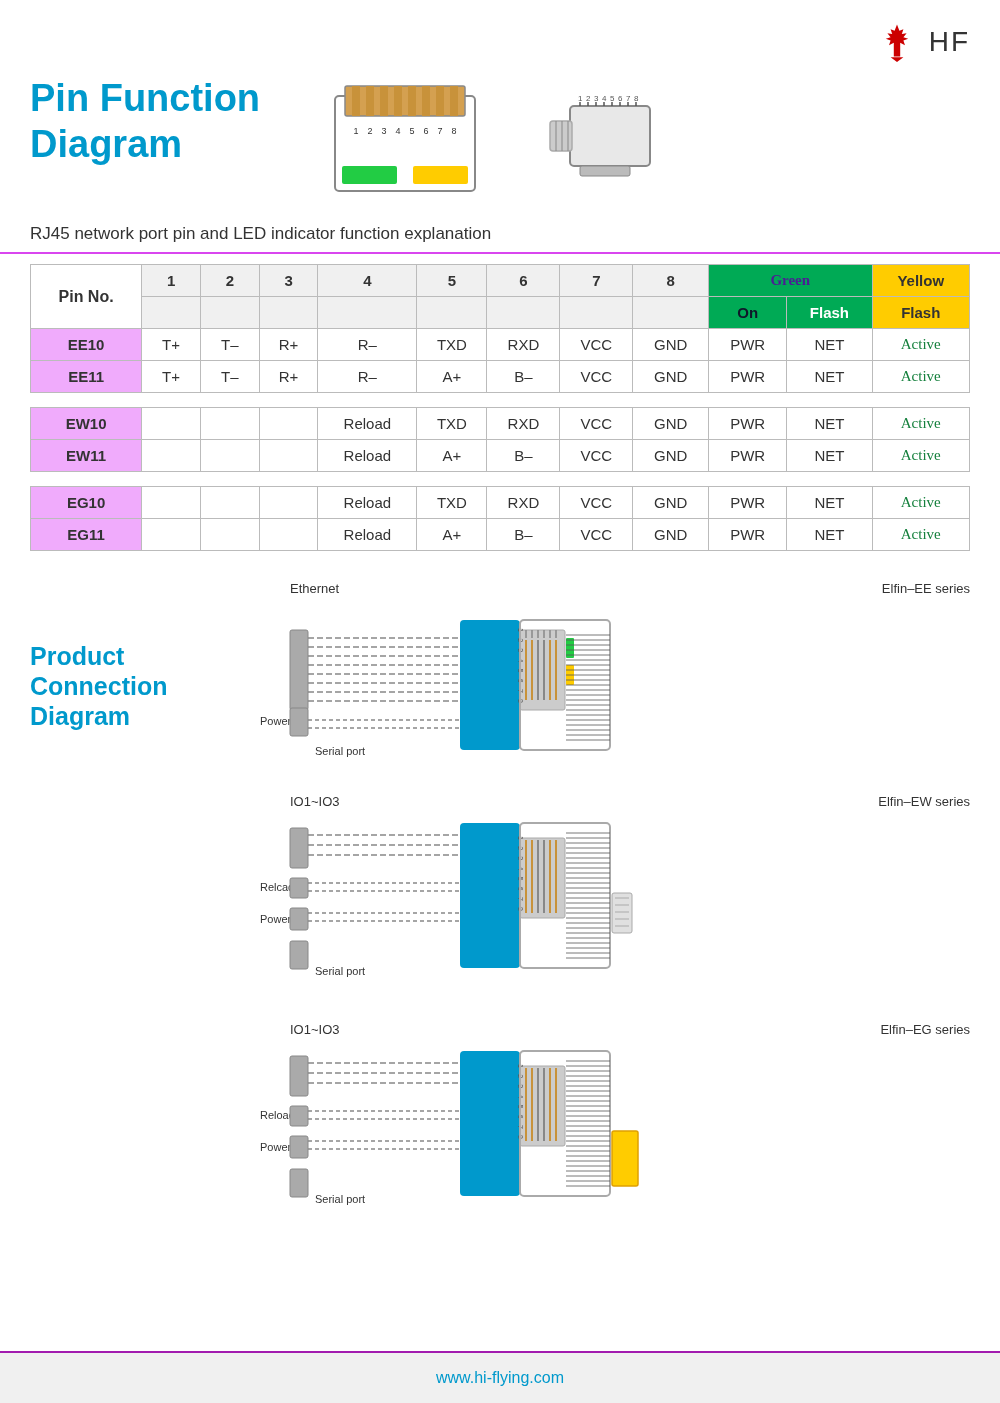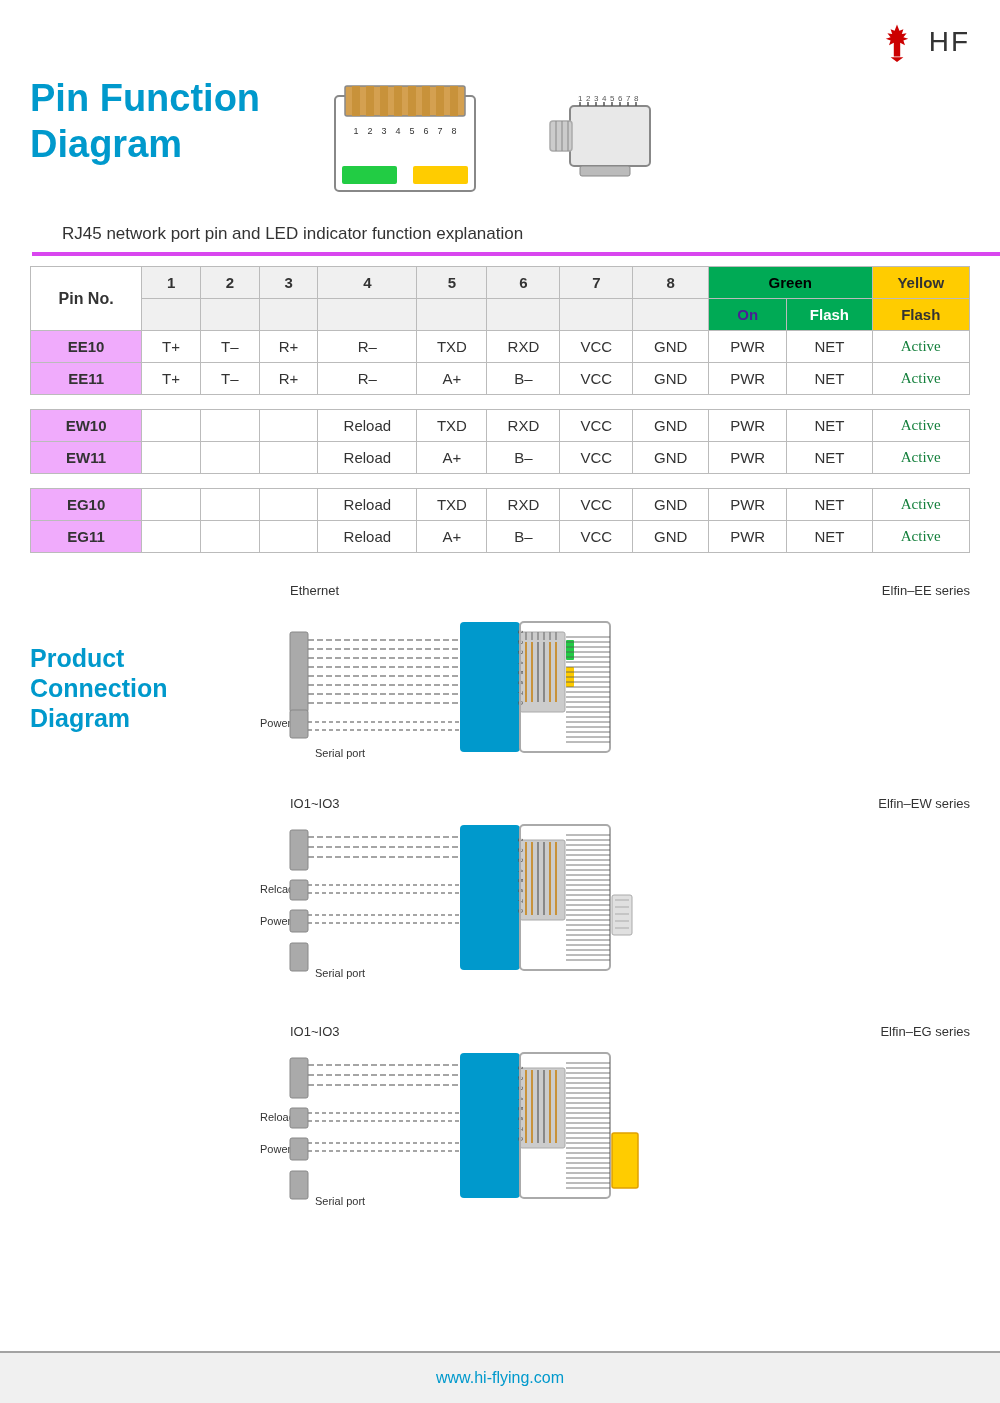--- a/index.html
+++ b/index.html
@@ -61,22 +61,21 @@
     .connector-side {
       width: 170px;
       height: 130px;
     }
 
     
     .subtitle {
       font-size: 17px;
       color: #333;
       padding: 8px 30px 8px 30px;
-      border-bottom: 4px solid #d946ef;
-      margin-left: 32px;
+      border-bottom: 2px solid #d946ef;
     }
 
     
     .table-section {
       padding: 10px 30px 20px 30px;
     }
     .pin-table {
       border-collapse: collapse;
       width: 100%;
       font-size: 15px;
@@ -150,21 +149,21 @@
       padding: 0 0 0 40px;
     }
 
     
     .footer {
       text-align: center;
       padding: 16px;
       background: #f0f0f0;
       color: #0099cc;
       font-size: 16px;
-      border-top: 2px solid #a3a3a3;
+      border-top: 2px solid #a21caf;
       position: absolute;
       bottom: 0;
       width: 100%;
     }
 
     
     .diagram-svg {
       display: block;
     }
   </style>
@@ -262,33 +261,33 @@
       <tr>
         <th class="pin-no-header" rowspan="2">Pin No.</th>
         <th>1</th>
         <th>2</th>
         <th>3</th>
         <th>4</th>
         <th>5</th>
         <th>6</th>
         <th>7</th>
         <th>8</th>
-        <th class="green-header" colspan="2" style="background:#00aa55;color:#000000;">Green</th>
+        <th class="green-header" colspan="2" style="background:#00aa55;color:#4c1d95;font-family:Liberation Serif, serif;">Green</th>
         <th class="yellow-header" style="background:#ffcc00;color:#333;">Yellow</th>
       </tr>
       <tr>
         <th></th>
         <th></th>
         <th></th>
         <th></th>
         <th></th>
         <th></th>
         <th></th>
         <th></th>
-        <th class="green-header" style="background:#00aa55;color:#4c1d95;">On</th>
+        <th class="green-header" style="background:#00aa55;color:#0f172a;">On</th>
         <th class="green-header" style="background:#00aa55;color:#fff;">Flash</th>
         <th class="yellow-header" style="background:#ffcc00;color:#333;">Flash</th>
       </tr>
     </thead>
     <tbody id="pin-table-body">
 
     <tr>
           <td class="row-label">EE10</td>
           <td>T+</td>
           <td>T–</td>

